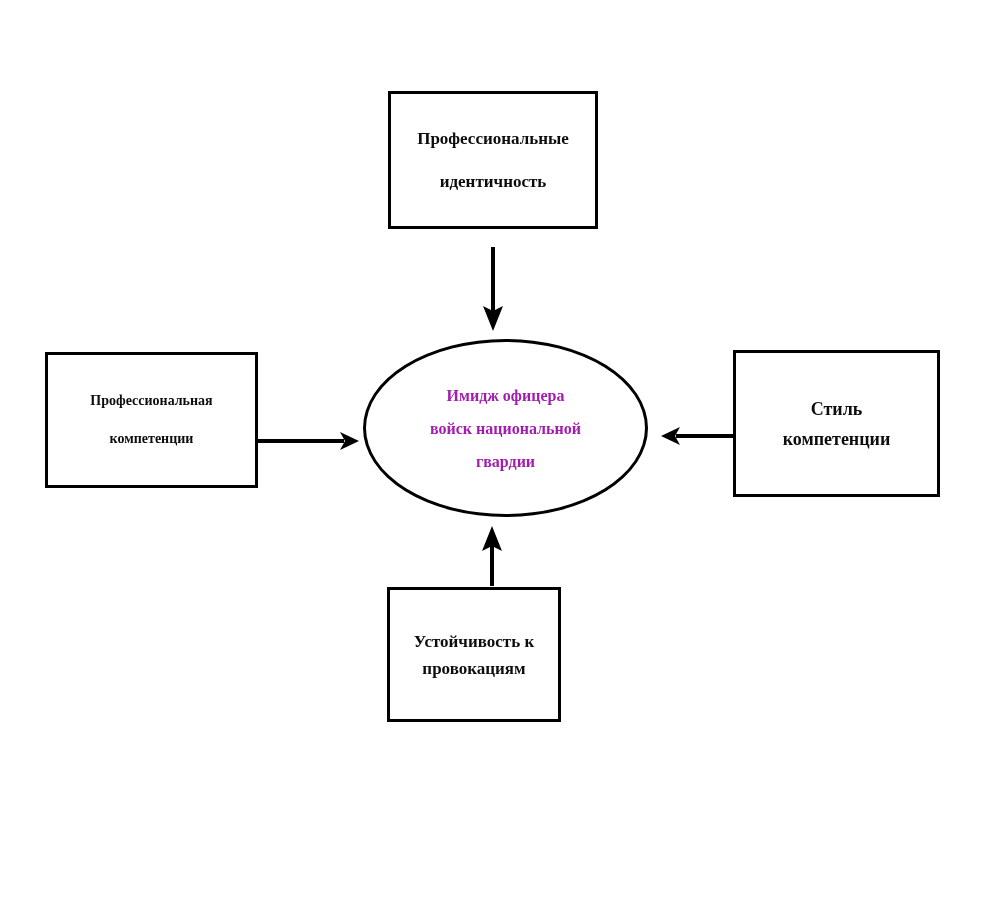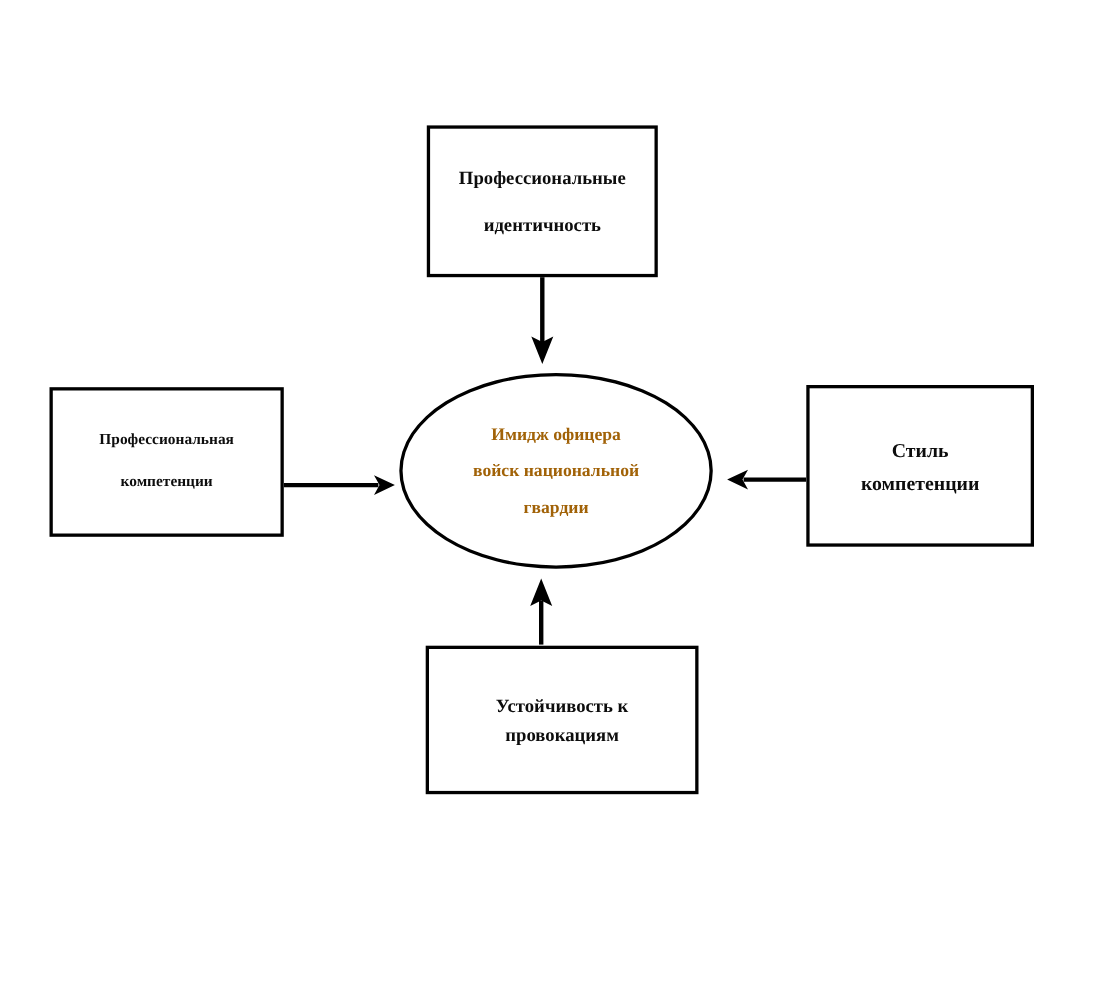--- a/index.html
+++ b/index.html
@@ -24,42 +24,42 @@
     flex-direction: column;
     justify-content: center;
     align-items: center;
     text-align: center;
     font-weight: bold;
     color: #0d0d0d;
     font-size: 17px;
   }
   .node span { display: block; white-space: nowrap; }
 
-  .node-top    { left: 388px; top: 114px; width: 210px; height: 138px; line-height: 27px; gap: 16px; }
+  .node-top    { left: 388px; top: 91px; width: 210px; height: 138px; line-height: 27px; gap: 16px; }
   .node-left   { left: 45px;  top: 352px; width: 213px; height: 136px; line-height: 38px; font-size: 14px; }
   .node-right  { left: 733px; top: 350px; width: 207px; height: 147px; line-height: 30px; font-size: 18px; }
-  .node-bottom { left: 387px; top: 587px; width: 248px; height: 135px; line-height: 27px; }
+  .node-bottom { left: 387px; top: 587px; width: 174px; height: 135px; line-height: 27px; }
 
   .ellipse {
     position: absolute;
     left: 363px;
     top: 339px;
     width: 285px;
     height: 178px;
     box-sizing: border-box;
     border: 3px solid #000000;
     border-radius: 50%;
     background: #ffffff;
     display: flex;
     flex-direction: column;
     justify-content: center;
     align-items: center;
     text-align: center;
     font-weight: bold;
-    color: #a16207;
+    color: #a21caf;
     font-size: 16px;
     line-height: 33px;
   }
   .ellipse span { display: block; white-space: nowrap; }
 
   .arrow-layer {
     position: absolute;
     left: 0;
     top: 0;
     width: 1000px;

